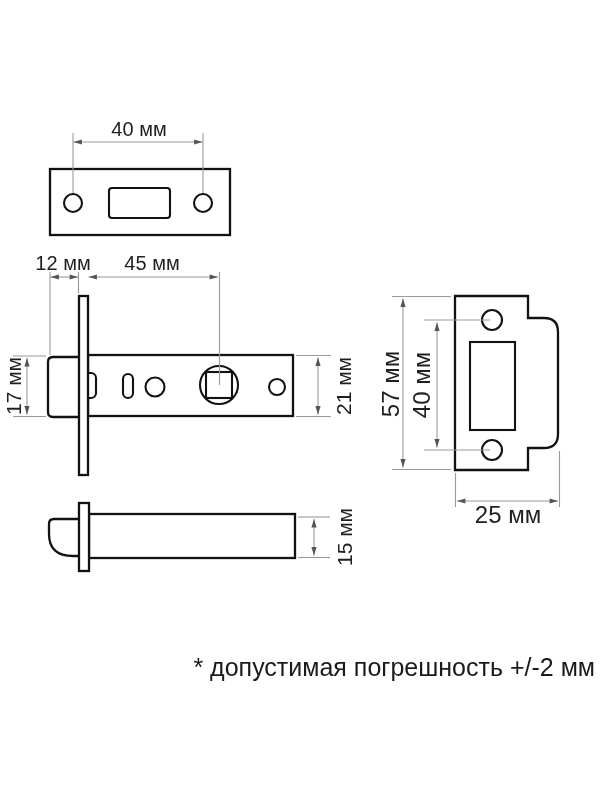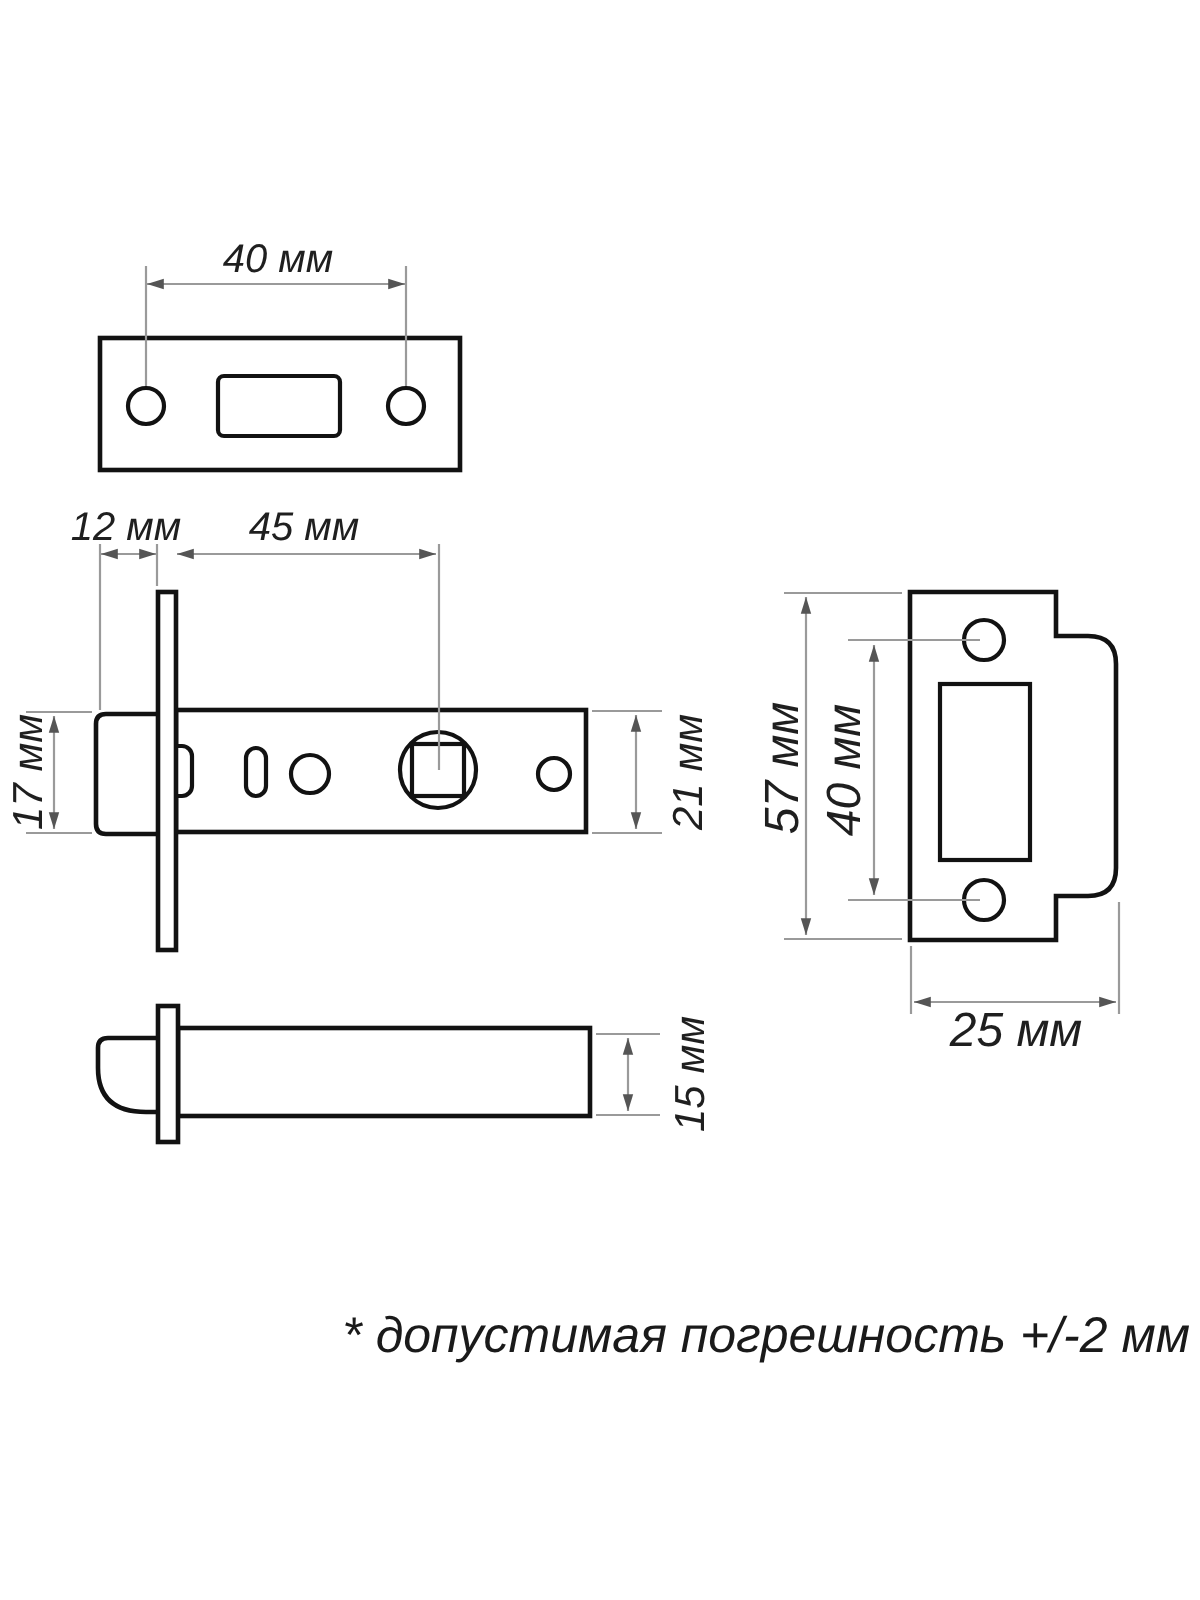--- a/index.html
+++ b/index.html
@@ -9,21 +9,20 @@
     height: 800px;
     background: #ffffff;
     font-family: "Liberation Sans", sans-serif;
   }
   .stage {
     position: relative;
     width: 600px;
     height: 800px;
     background: #ffffff;
     overflow: hidden;
-    font-style: italic;
   }
   svg { display: block; }
   .outline  { fill: #ffffff; stroke: #121212; stroke-width: 2.3; }
   .feature  { fill: #ffffff; stroke: #121212; stroke-width: 2.1; }
   .gline    { stroke: #9a9a9a; stroke-width: 1.1; fill: none; }
   .dimtext  { font-family: "Liberation Sans", sans-serif; font-size: 20px; fill: #1f1f1f; }
   .dimtext-rot  { font-family: "Liberation Sans", sans-serif; font-size: 21px; fill: #1f1f1f; }
   .dimtext-lg   { font-family: "Liberation Sans", sans-serif; font-size: 24px; fill: #1f1f1f; }
   .notetext { font-family: "Liberation Sans", sans-serif; font-size: 25px; fill: #1a1a1a; }
 </style>

